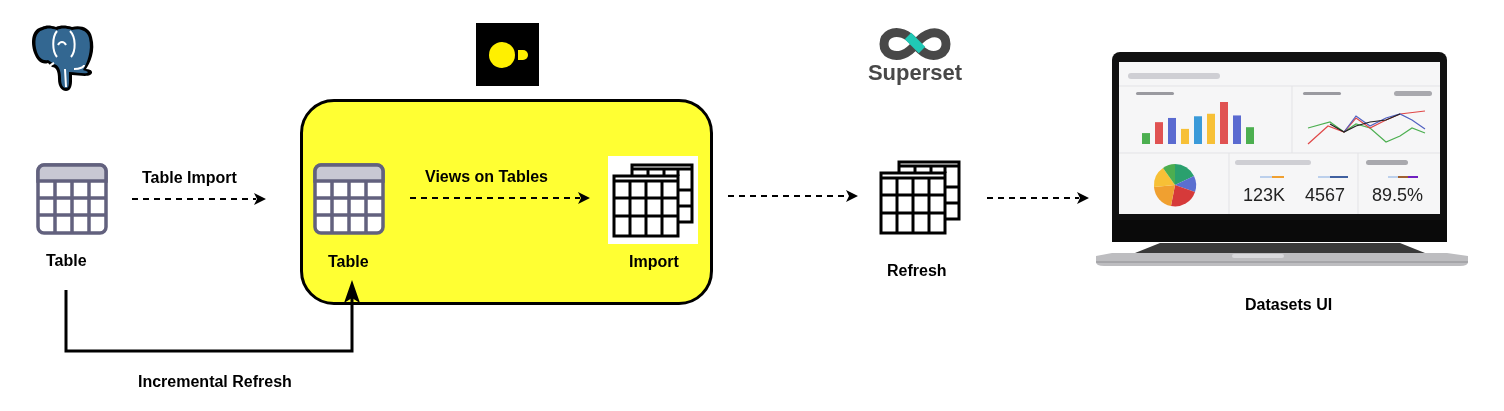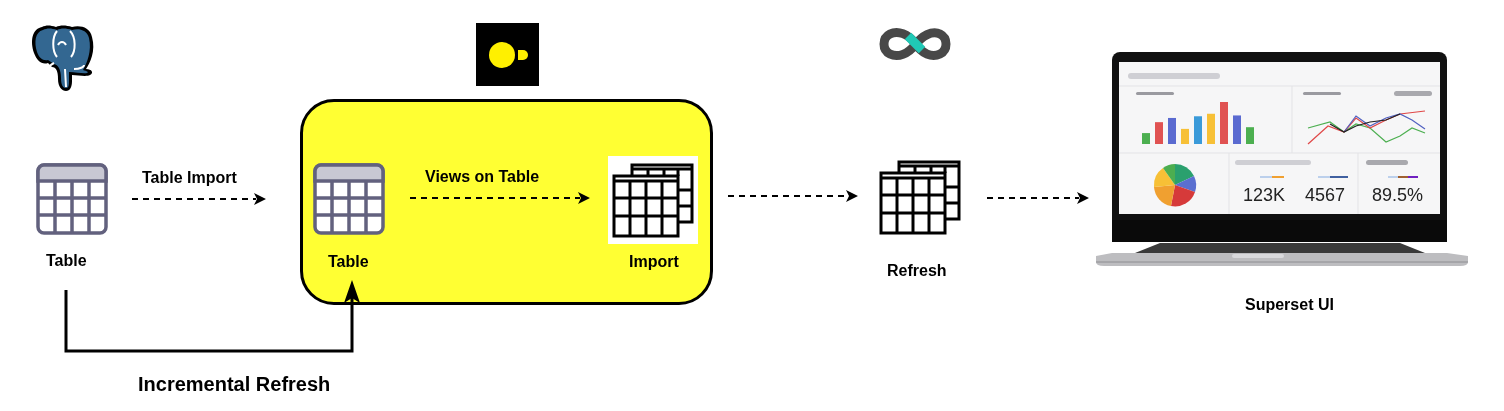--- a/index.html
+++ b/index.html
@@ -34,20 +34,21 @@
     <circle cx="26" cy="32" r="13" fill="#fff000"></circle>
     <path d="M42 27 L47 27 A5 5 0 0 1 47 37 L42 37 Z" fill="#fff000"></path>
   </svg>
 </div>
 
 <div class="abs ss-logo">
   <svg width="110" height="36" viewBox="0 0 110 36">
     <path d="M55 17 C48 8 38 4 30 8 C22 12 22 24 30 28 C38 32 48 28 55 19 C62 10 72 4 80 8 C88 12 88 24 80 28 C72 32 62 28 55 17 Z" fill="none" stroke="#484848" stroke-width="9"></path>
     <path d="M48 10 L62 24" stroke="#20c9b6" stroke-width="9"></path>
   </svg>
+  <div class="ss-text">Superset</div>
 </div>
 
 <svg class="abs" style="left:36px;top:163px;" width="72" height="72" viewBox="0 0 72 72">
   <rect x="2" y="2" width="68" height="68" rx="6" fill="#fff" stroke="#62617e" stroke-width="3.5"></rect>
   <path d="M2 8 a6 6 0 0 1 6 -6 h56 a6 6 0 0 1 6 6 v10 h-68 z" fill="#c8c8d3" stroke="#62617e" stroke-width="3.5"></path>
   <line x1="2" y1="35" x2="70" y2="35" stroke="#62617e" stroke-width="3.5"></line>
   <line x1="2" y1="52" x2="70" y2="52" stroke="#62617e" stroke-width="3.5"></line>
   <line x1="19" y1="18" x2="19" y2="70" stroke="#62617e" stroke-width="3.5"></line>
   <line x1="36" y1="18" x2="36" y2="70" stroke="#62617e" stroke-width="3.5"></line>
   <line x1="53" y1="18" x2="53" y2="70" stroke="#62617e" stroke-width="3.5"></line>
@@ -66,21 +67,21 @@
   <rect x="2" y="2" width="68" height="68" rx="6" fill="#fff" stroke="#62617e" stroke-width="3.5"></rect>
   <path d="M2 8 a6 6 0 0 1 6 -6 h56 a6 6 0 0 1 6 6 v10 h-68 z" fill="#c8c8d3" stroke="#62617e" stroke-width="3.5"></path>
   <line x1="2" y1="35" x2="70" y2="35" stroke="#62617e" stroke-width="3.5"></line>
   <line x1="2" y1="52" x2="70" y2="52" stroke="#62617e" stroke-width="3.5"></line>
   <line x1="19" y1="18" x2="19" y2="70" stroke="#62617e" stroke-width="3.5"></line>
   <line x1="36" y1="18" x2="36" y2="70" stroke="#62617e" stroke-width="3.5"></line>
   <line x1="53" y1="18" x2="53" y2="70" stroke="#62617e" stroke-width="3.5"></line>
 </svg>
 <div class="label" style="left:328px;top:253px;">Table</div>
 
-<div class="label" style="left:425px;top:168px;">Views on Table</div>
+<div class="label" style="left:425px;top:168px;">Views on Tables</div>
 <svg class="abs" style="left:408px;top:191px;" width="190" height="14">
   <line x1="2" y1="7" x2="172" y2="7" stroke="#000" stroke-width="2" stroke-dasharray="6,5"></line>
   <path d="M170 1 L182 7 L170 13 L173 7 Z" fill="#000"></path>
 </svg>
 
 <div class="abs views-box"></div>
 <svg class="abs" style="left:612px;top:162px;" width="82" height="76" viewBox="0 0 82 76">
   <g fill="none" stroke="#000" stroke-width="3">
     <path d="M20 14 V3 H80 V60 H66"></path>
     <line x1="20" y1="7" x2="80" y2="7"></line>
@@ -181,19 +182,19 @@
   <text class="screen-text" x="143" y="161">123K</text>
   <text class="screen-text" x="205" y="161">4567</text>
   <text class="screen-text" x="272" y="161">89.5%</text>
 
   <rect x="12" y="180" width="335" height="22" fill="#0a0a0a"></rect>
   <path d="M60 203 L300 203 L325 213 L35 213 Z" fill="#3a3a3a"></path>
   <path d="M12 213 L347 213 L368 216 L368 222 Q368 226 360 226 L4 226 Q-4 226 -4 222 L-4 216 Z" fill="#bdbdc0"></path>
   <rect x="132" y="214" width="52" height="4" rx="2" fill="#d9d9dc"></rect>
   <line x1="-4" y1="222" x2="368" y2="222" stroke="#8e8e92" stroke-width="1"></line>
 </svg>
-<div class="label" style="left:1245px;top:296px;">Superset UI</div>
+<div class="label" style="left:1245px;top:296px;">Datasets UI</div>
 
 <svg class="abs" style="left:60px;top:285px;" width="300" height="75">
   <polyline points="6,5 6,66 292,66 292,12" fill="none" stroke="#000" stroke-width="3"></polyline>
   <path d="M284 18 L292 -5 L300 18 L292 13 Z" fill="#000"></path>
 </svg>
-<div class="label" style="left:138px;top:373px;font-size:20px;">Incremental Refresh</div>
+<div class="label" style="left:138px;top:373px;font-size:16px;">Incremental Refresh</div>
 
 </body></html>

